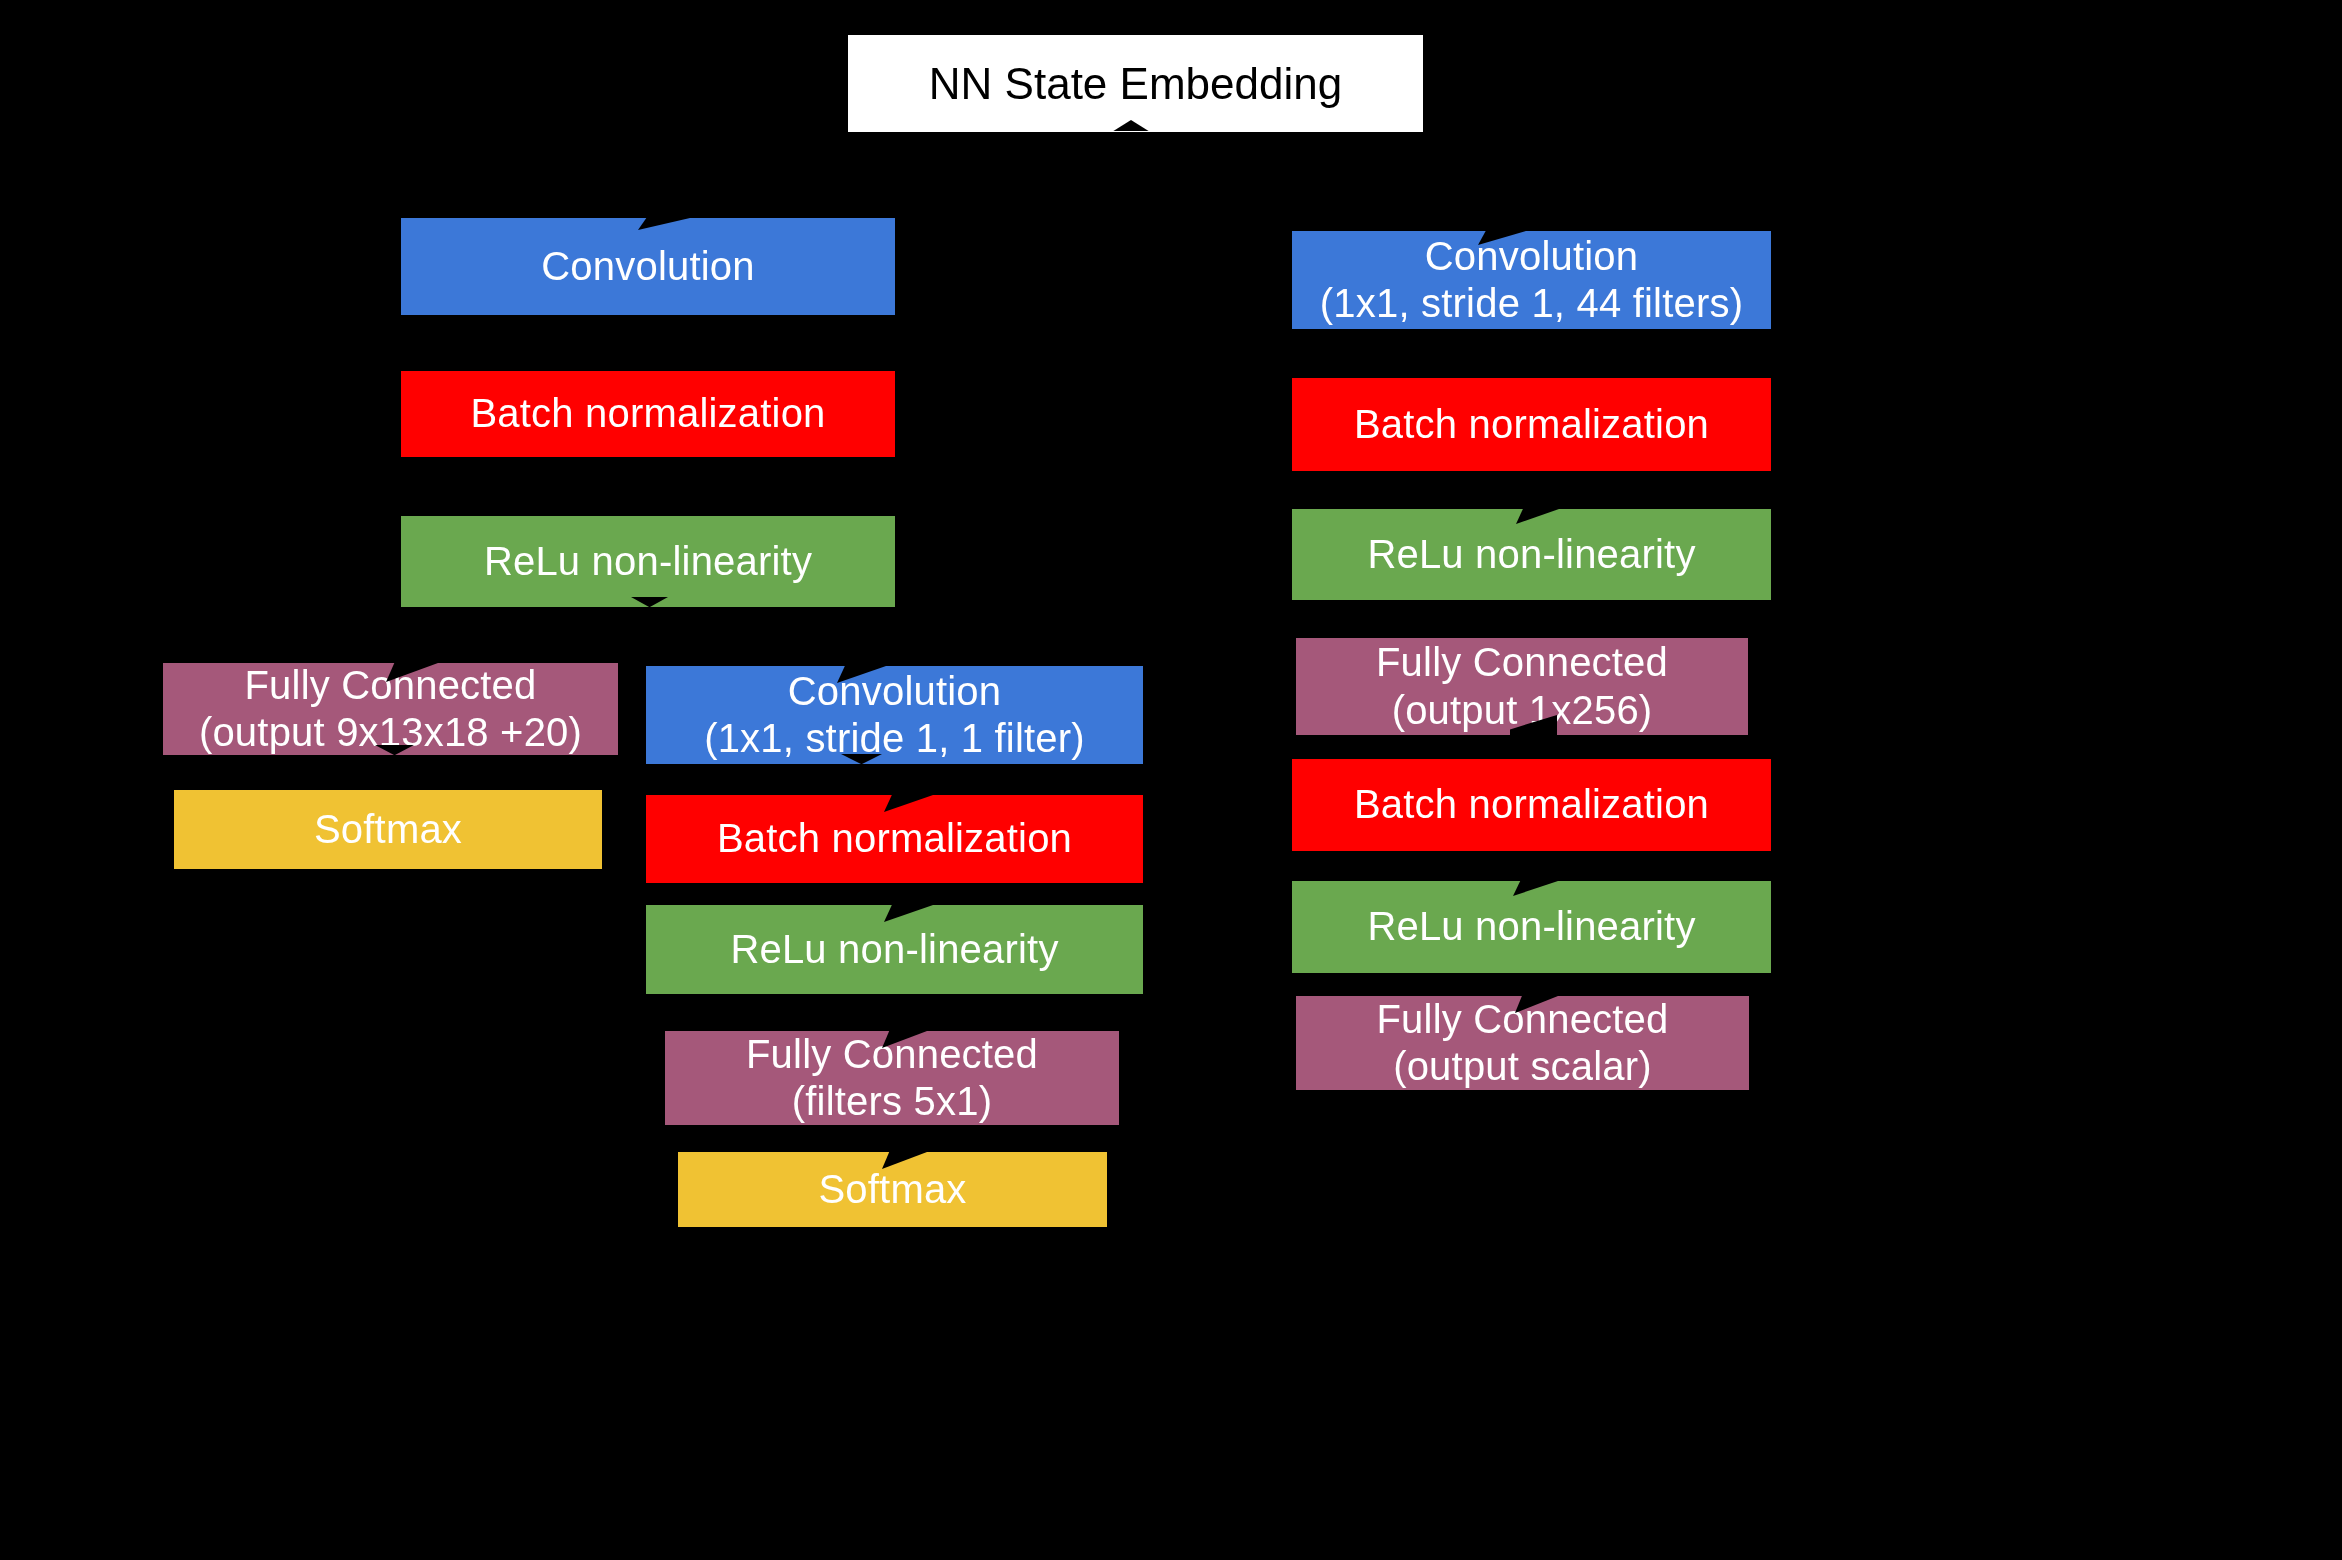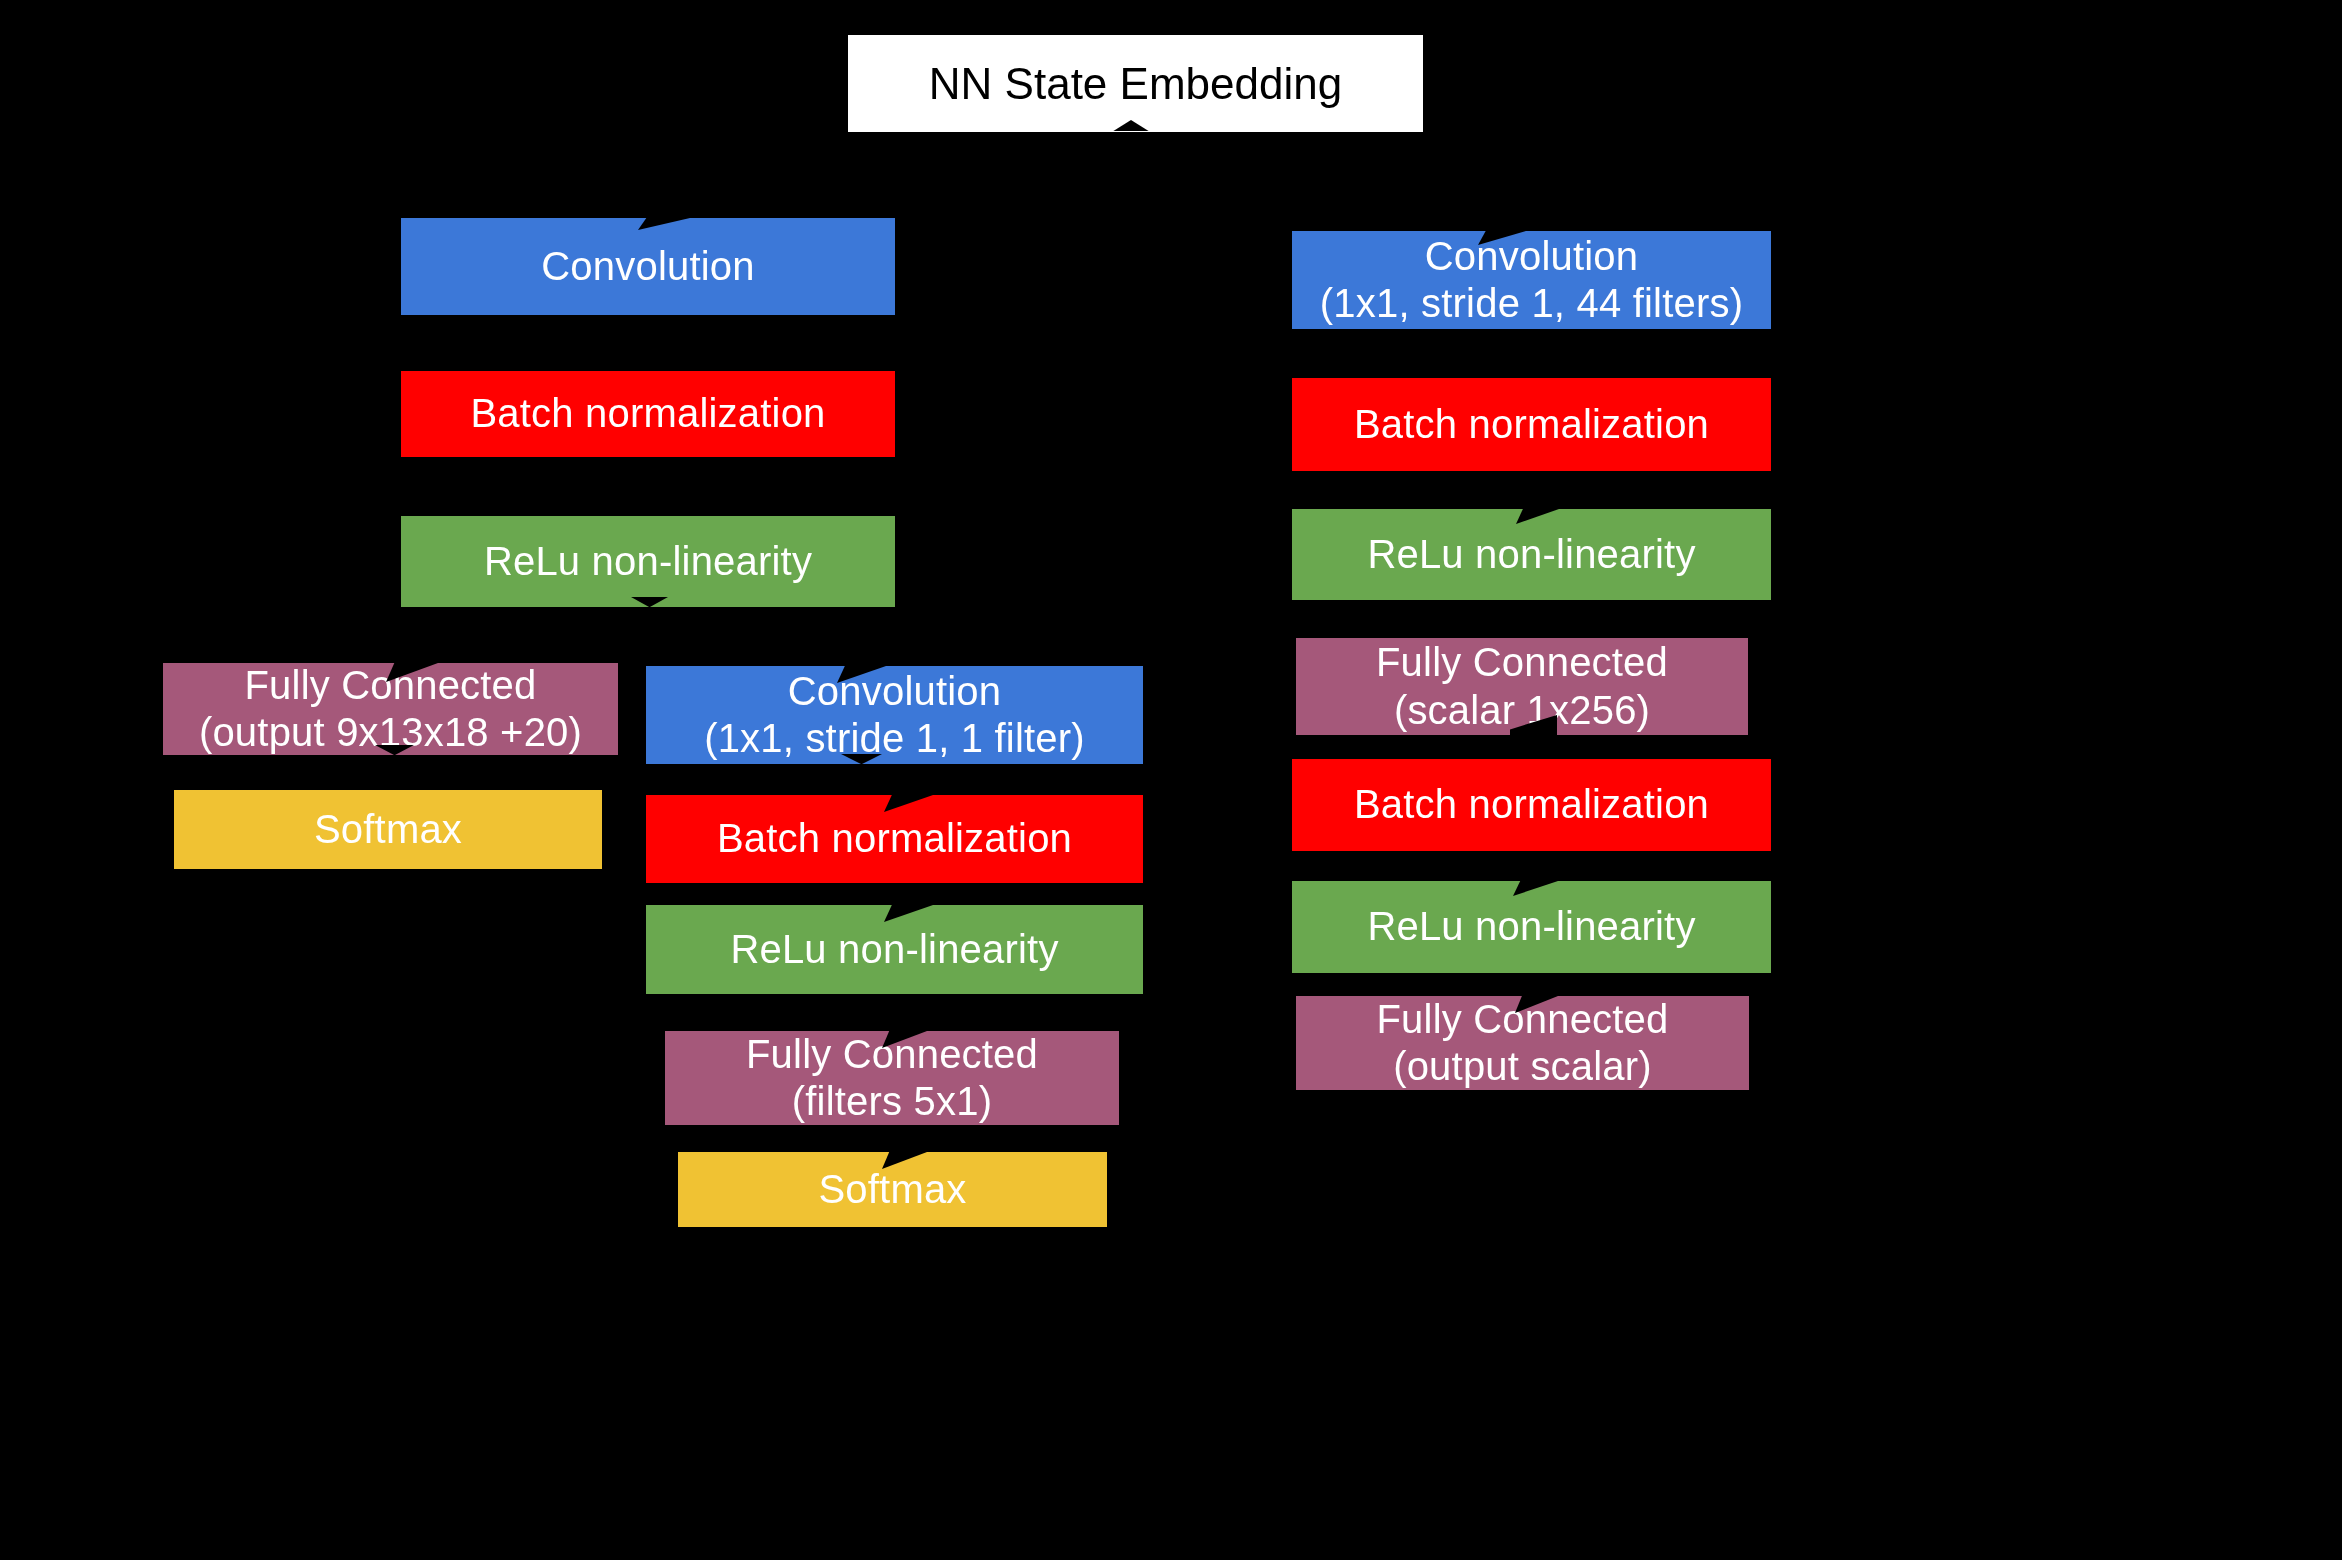--- a/index.html
+++ b/index.html
@@ -133,21 +133,21 @@
     <span class="ln">(1x1, stride 1, 44 filters)</span>
   </div>
   <div class="box" id="bn3" style="background-color: rgb(255, 0, 0);">
     <span class="ln">Batch normalization</span>
   </div>
   <div class="box" id="relu3" style="background-color: rgb(106, 168, 79);">
     <span class="ln">ReLu non-linearity</span>
   </div>
   <div class="box" id="fc3" style="background-color: rgb(165, 88, 122);">
     <span class="ln">Fully Connected</span>
-    <span class="ln">(scalar 1x256)</span>
+    <span class="ln">(output 1x256)</span>
   </div>
   <div class="box" id="bn4" style="background-color: rgb(255, 0, 0);">
     <span class="ln">Batch normalization</span>
   </div>
   <div class="box" id="relu4" style="background-color: rgb(106, 168, 79);">
     <span class="ln">ReLu non-linearity</span>
   </div>
   <div class="box" id="fc4" style="background-color: rgb(165, 88, 122);">
     <span class="ln">Fully Connected</span>
     <span class="ln">(output scalar)</span>

